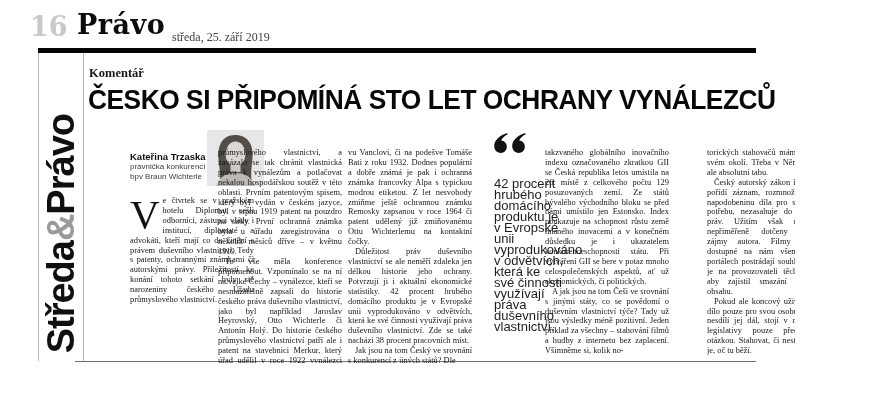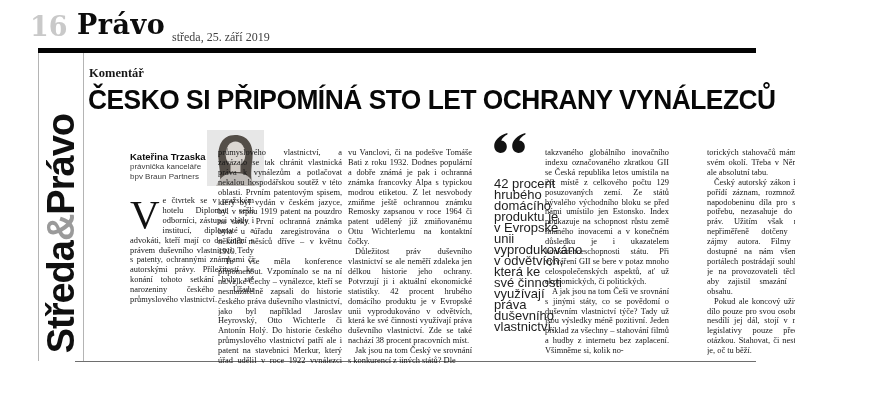--- a/index.html
+++ b/index.html
@@ -80,22 +80,22 @@
     </div>
   </div>
   <div class="bottom-rule"></div>
 
   <div class="kicker">Komentář</div>
   <h1 class="headline" style="margin:0;">ČESKO SI PŘIPOMÍNÁ STO LET OCHRANY VYNÁLEZCŮ</h1>
 
   <div class="col c1">
     <div class="author">
       <div class="author-name">Kateřina Trzaska</div>
-      <div class="author-role">právnička kanceláře</div>
-      <div class="author-role">bpv Braun Partners</div>
+      <div class="author-role">právnička konkurencí</div>
+      <div class="author-role">bpv Braun Wichterle</div>
       <svg class="portrait" viewBox="0 0 57 56" aria-hidden="true">
         <rect width="57" height="56" fill="#e7e7e7"></rect>
         <path d="M28 5 C15 5 10.5 16 11.5 29 C12.3 39 14.5 49 12 56 L46 56 C43 47 44.5 38 45.5 28 C46.8 15 41 5 28 5 Z" fill="#544e48"></path>
         <ellipse cx="28.5" cy="24" rx="10" ry="12.5" fill="#dcd7d2"></ellipse>
         <path d="M23.5 33 h10 v9 h-10 z" fill="#cfc9c3"></path>
         <path d="M9 56 C13.5 45.5 20 43 28.5 43 C37 43 43.5 45.5 48 56 Z" fill="#bdb9b5"></path>
         <path d="M24.5 29.5 q4 3 8 0" stroke="#8f8а85" stroke-width="1" fill="none"></path>
       </svg>
     </div>
   <p class=""><span class="drop-cap">V</span>e čtvrtek se v pražském hotelu Diplomat sešli odborníci, zástupci vlády i institucí, diplomaté a advokáti, kteří mají co do činění s právem duševního vlastnictví. Tedy s patenty, ochrannými známkami či autorskými právy. Příležitostí ke konání tohoto setkání byly sté narozeniny českého Úřadu průmyslového vlastnictví.</p>

